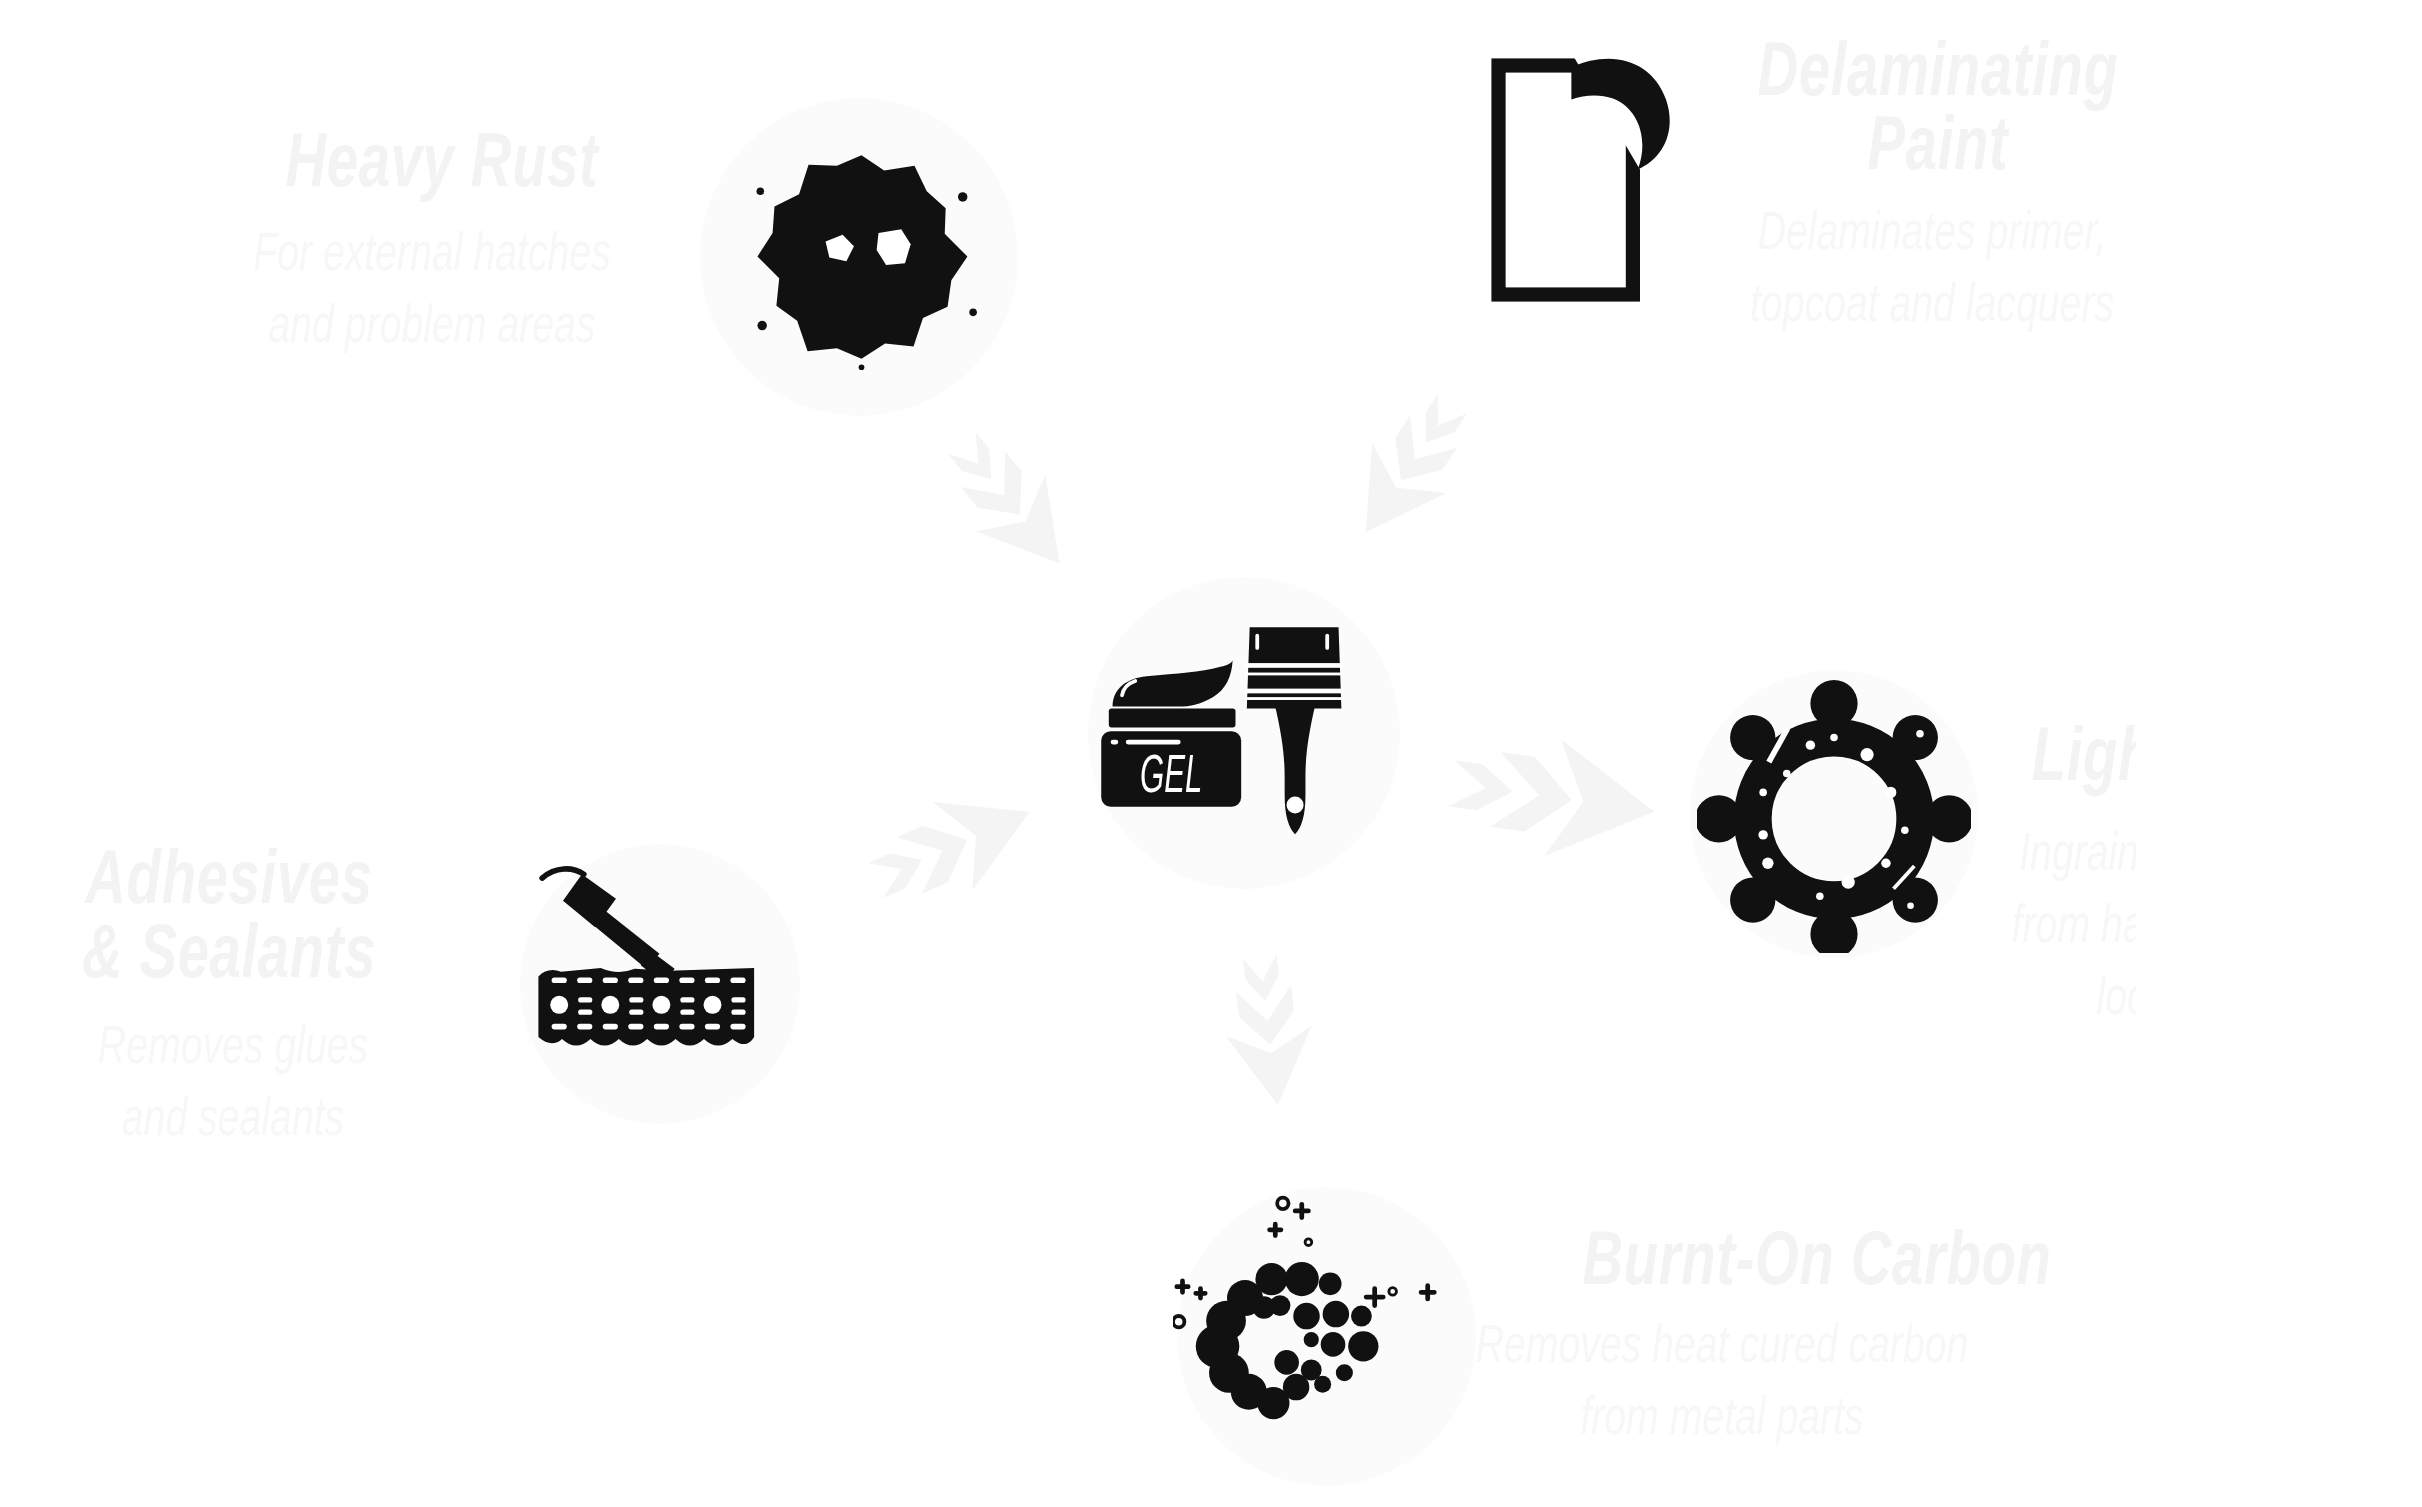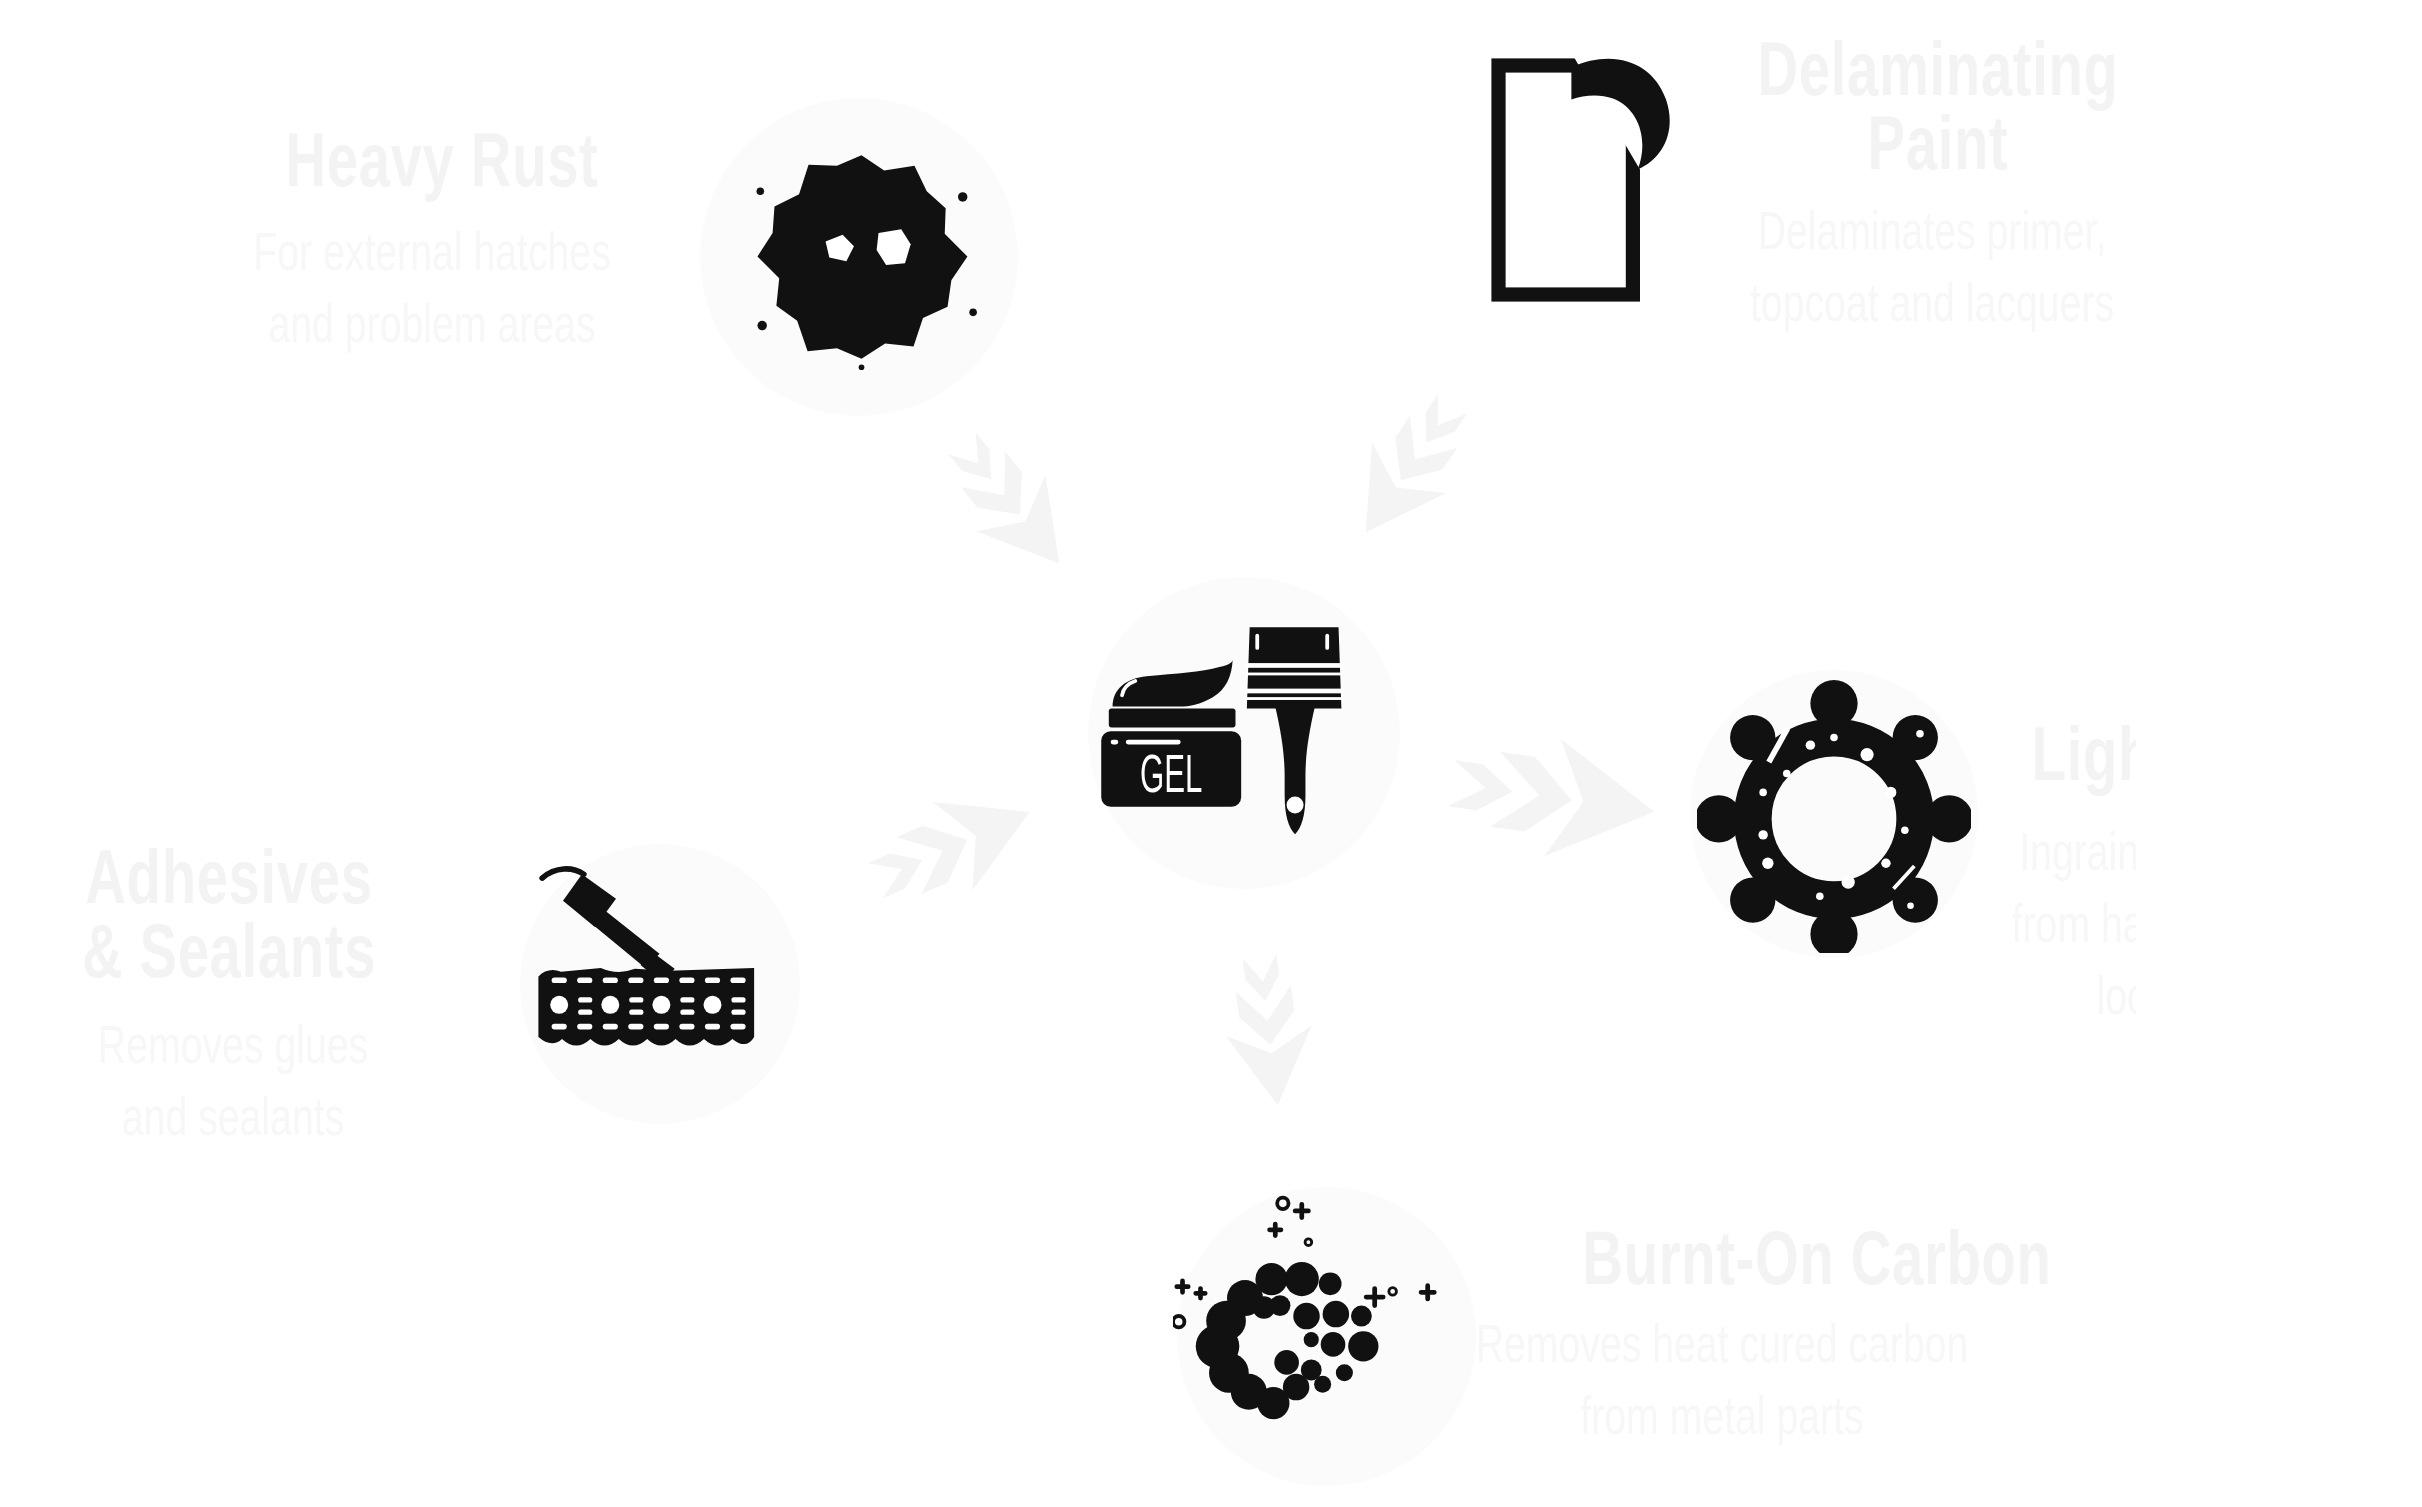--- a/index.html
+++ b/index.html
@@ -1,20 +1,20 @@
 <!DOCTYPE html>
 <html style="--page-bg: #ffffff; --icon-black: #111111; --title-text: #f3f3f3; --subtitle-text: #f7f7f7; --arrow-gray: #f4f4f4; --halo-gray: #fbfbfb;font-size:15px"><head>
 <meta charset="utf-8">
 <style>
   * { margin:0; padding:0; box-sizing:border-box; }
   html,body { background:#ffffff; }
   body { font-family:"Liberation Sans", sans-serif; }
   .stage {
     position:relative; width:2136px; height:1508px;
-    background:var(--page-bg,#ffffff); overflow:hidden;
+    background:var(--page-bg,#ffffff); overflow:hidden;font-style:italic;
   }
   .halo { position:absolute; border-radius:50%; background:var(--halo-gray,#fbfbfb); }
   .icon { position:absolute; color:var(--icon-black,#111111); }
   .icon svg { display:block; width:100%; height:100%; }
   .title {
     position:absolute; font-weight:bold; font-size:76px; line-height:74px;
     color:var(--title-text,#f3f3f3); white-space:nowrap; text-align:center;
     transform:translateX(-50%) scaleX(0.74); transform-origin:center top;
     letter-spacing:0.9px;
   }

